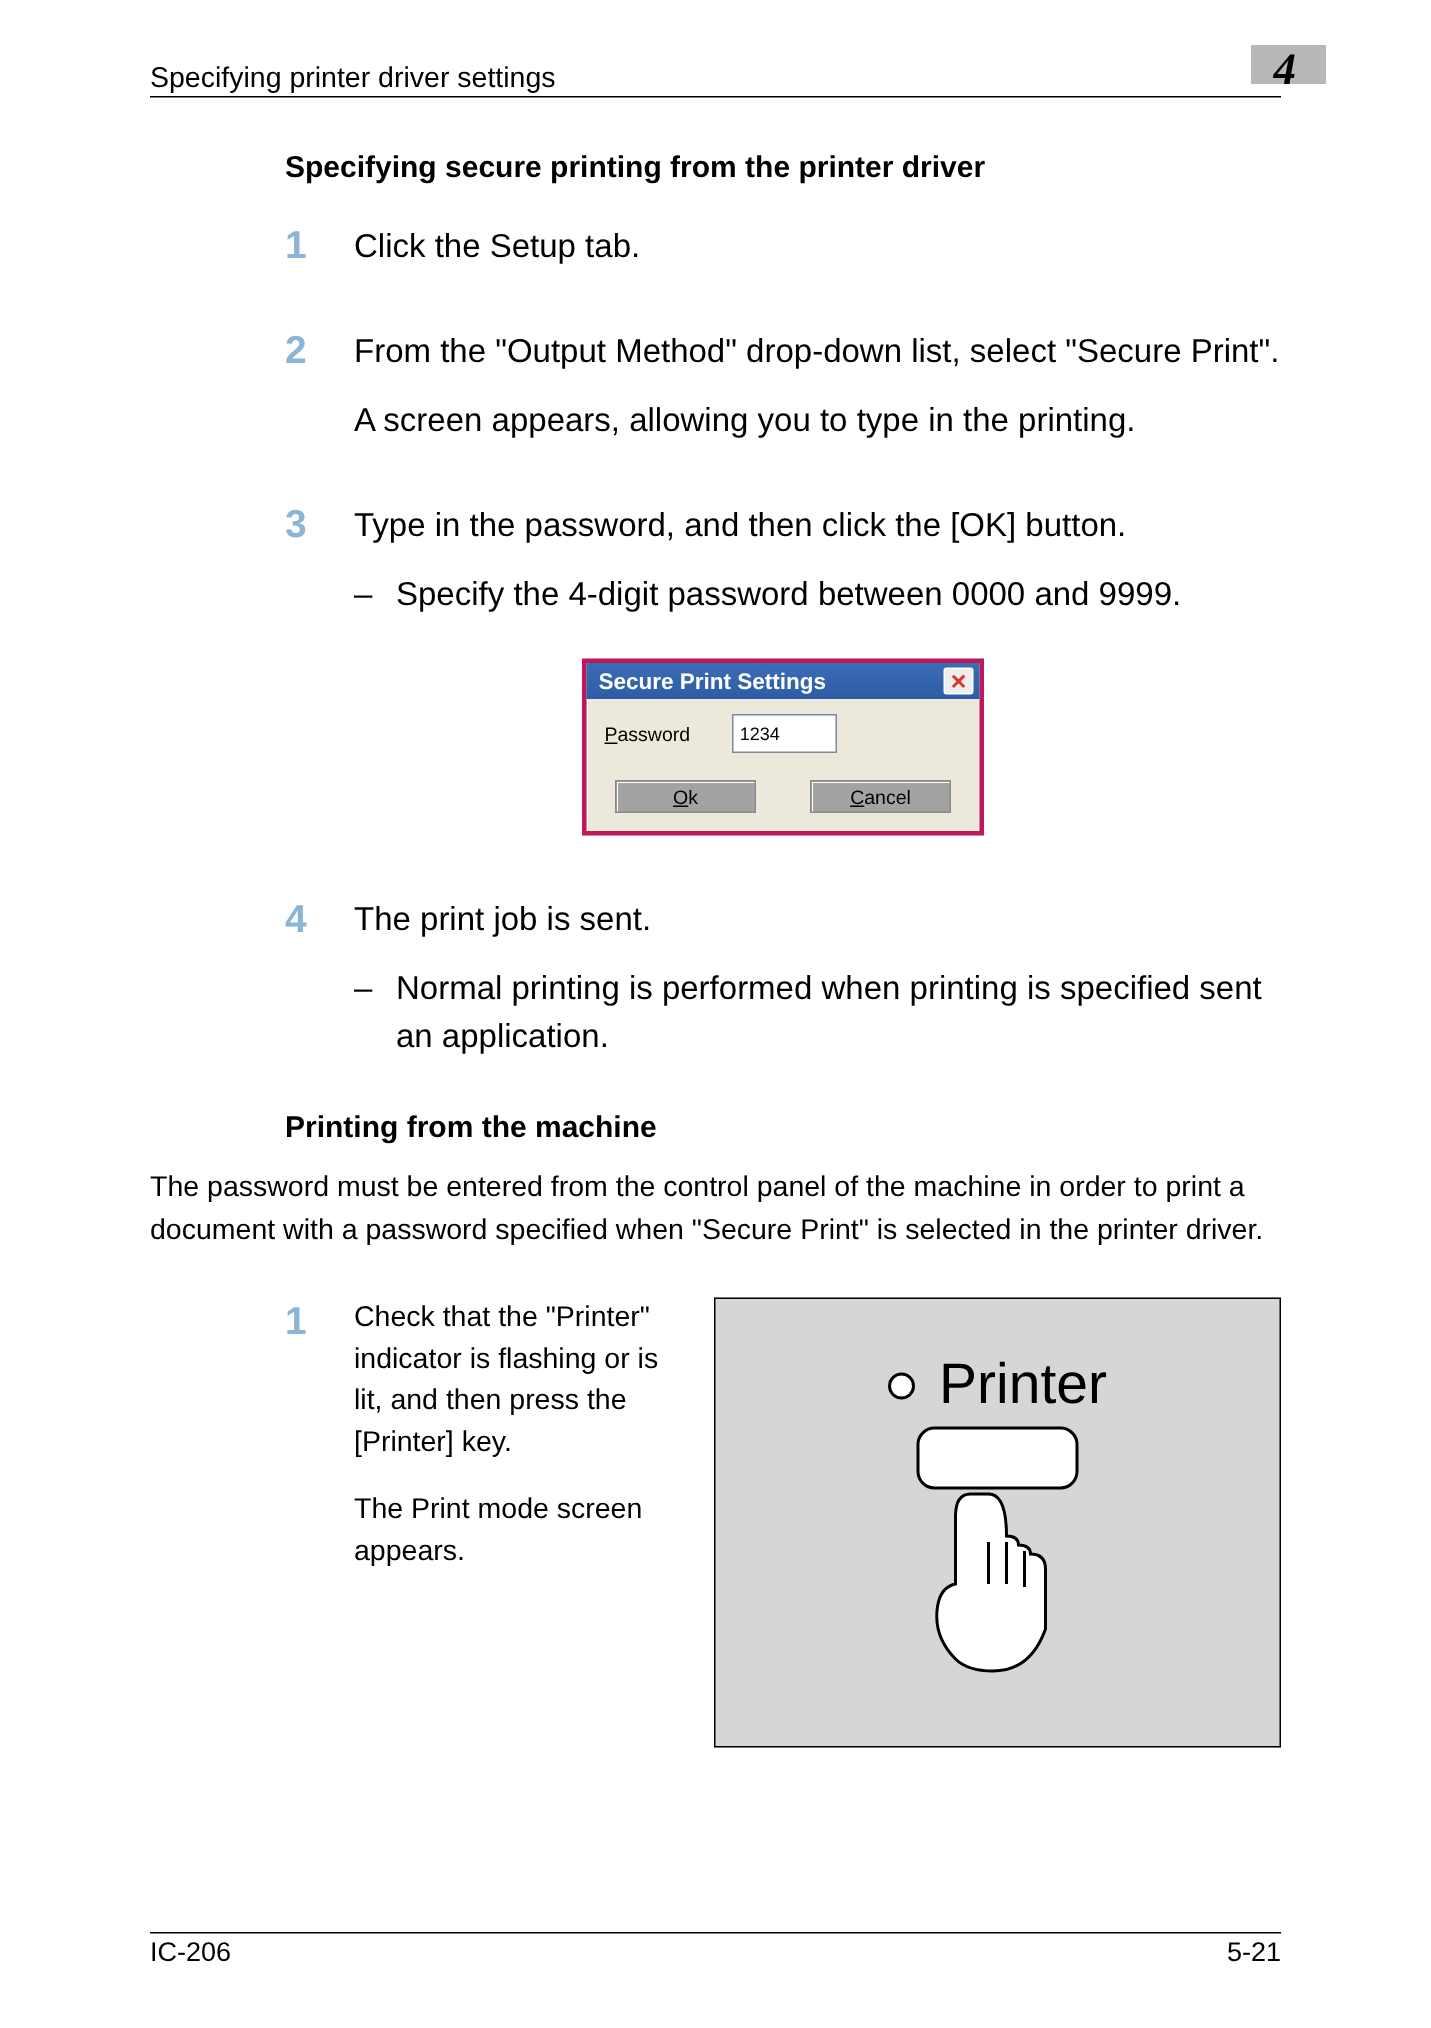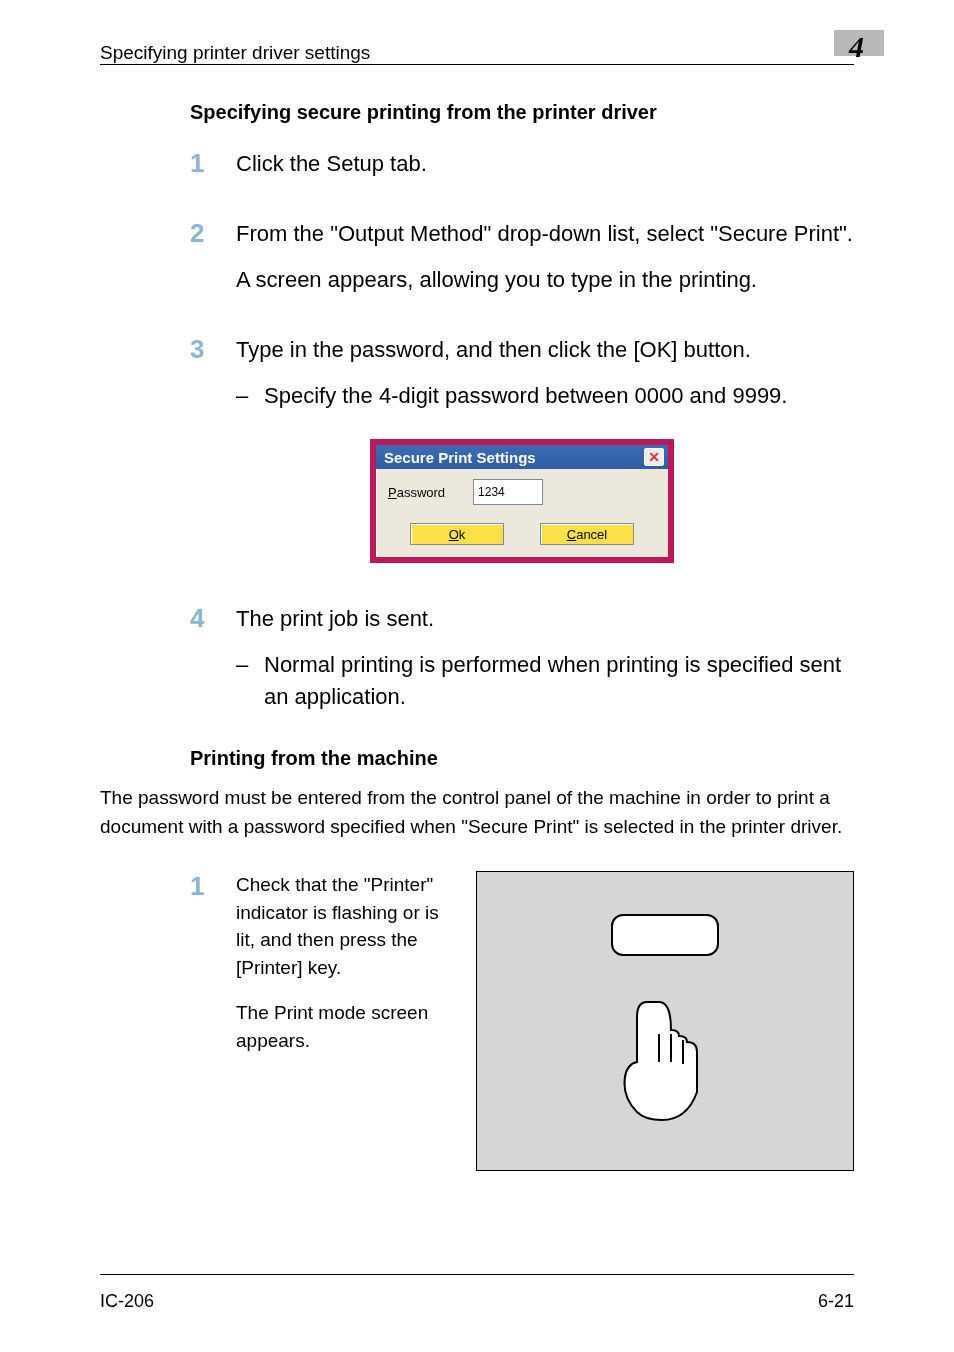--- a/index.html
+++ b/index.html
@@ -78,22 +78,22 @@
     gap: 14px;
     margin-top: 10px;
   }
   .sub-dash { min-width: 14px; }
   .dialog-wrap {
     display: flex;
     justify-content: center;
     margin: 28px 0 10px 90px;
   }
   .dialog {
-    width: 304px;
-    border: 6px solid #be185d;
+    width: 268px;
+    border: 3px solid #be185d;
     background: #ece9dc;
     box-shadow: 1px 1px 0 #fff inset;
   }
   .dialog-titlebar {
     background: linear-gradient(#3b6db5, #2d5ca3);
     color: #fff;
     font-weight: bold;
     font-size: 15px;
     padding: 3px 4px 3px 8px;
     display: flex;
@@ -132,21 +132,21 @@
   }
   .dialog-buttons {
     display: flex;
     gap: 36px;
     justify-content: center;
     margin-top: 18px;
   }
   .dialog-btn {
     width: 94px;
     height: 22px;
-    background: #fde047;
+    background: #a3a3a3;
     border: 1px solid #8a8a8a;
     font-size: 13px;
     box-shadow: 1px 1px 0 #fff inset;
     cursor: pointer;
   }
   .body-para {
     font-size: 19px;
     line-height: 1.5;
     margin-top: 14px;
   }
@@ -198,21 +198,21 @@
     margin-top: 6px;
   }
   .footer {
     position: absolute;
     left: 100px;
     right: 100px;
     bottom: 40px;
     border-top: 1px solid #000;
     display: flex;
     justify-content: space-between;
-    padding-top: 16px;
+    padding-top: 2px;
     font-size: 18px;
   }
 </style>
 </head>
 <body>
 
 <div class="header">
   <div class="header-title">Specifying printer driver settings</div>
   <div class="chapter-box">
     <div class="chapter-bg"></div>
@@ -285,27 +285,31 @@
   <div class="left">
     <div class="step-num">1</div>
     <div class="left-text">
       <p style="margin:0 0 18px 0;">Check that the "Printer" indicator is flashing or is lit, and then press the [Printer] key.</p>
       <p style="margin:0;">The Print mode screen appears.</p>
     </div>
   </div>
 
   <div style="flex:1; position:relative;">
     <div class="printer-figure">
+      <div class="printer-label-row">
+        <div class="printer-circle"></div>
+        <div class="printer-word">Printer</div>
+      </div>
       <div class="printer-key"></div>
       <svg width="110" height="140" viewBox="0 0 110 140" style="position:absolute; top:120px; left:130px;">
         <path d="M 40 10 Q 30 10 30 25 L 30 70 Q 20 72 18 85 Q 15 105 30 120 Q 38 128 55 128 Q 80 128 90 100 L 90 60 Q 90 50 80 50 Q 80 44 72 44 Q 72 38 64 38 Q 64 10 52 10 Z" fill="#fff" stroke="#000" stroke-width="2"></path>
         <line x1="52" y1="42" x2="52" y2="70" stroke="#000" stroke-width="2"></line>
         <line x1="64" y1="42" x2="64" y2="70" stroke="#000" stroke-width="2"></line>
         <line x1="76" y1="48" x2="76" y2="72" stroke="#000" stroke-width="2"></line>
       </svg>
     </div>
   </div>
 </div>
 
 <div class="footer">
   <div>IC-206</div>
-  <div>6-21</div>
+  <div>5-21</div>
 </div>
 
 </body></html>

